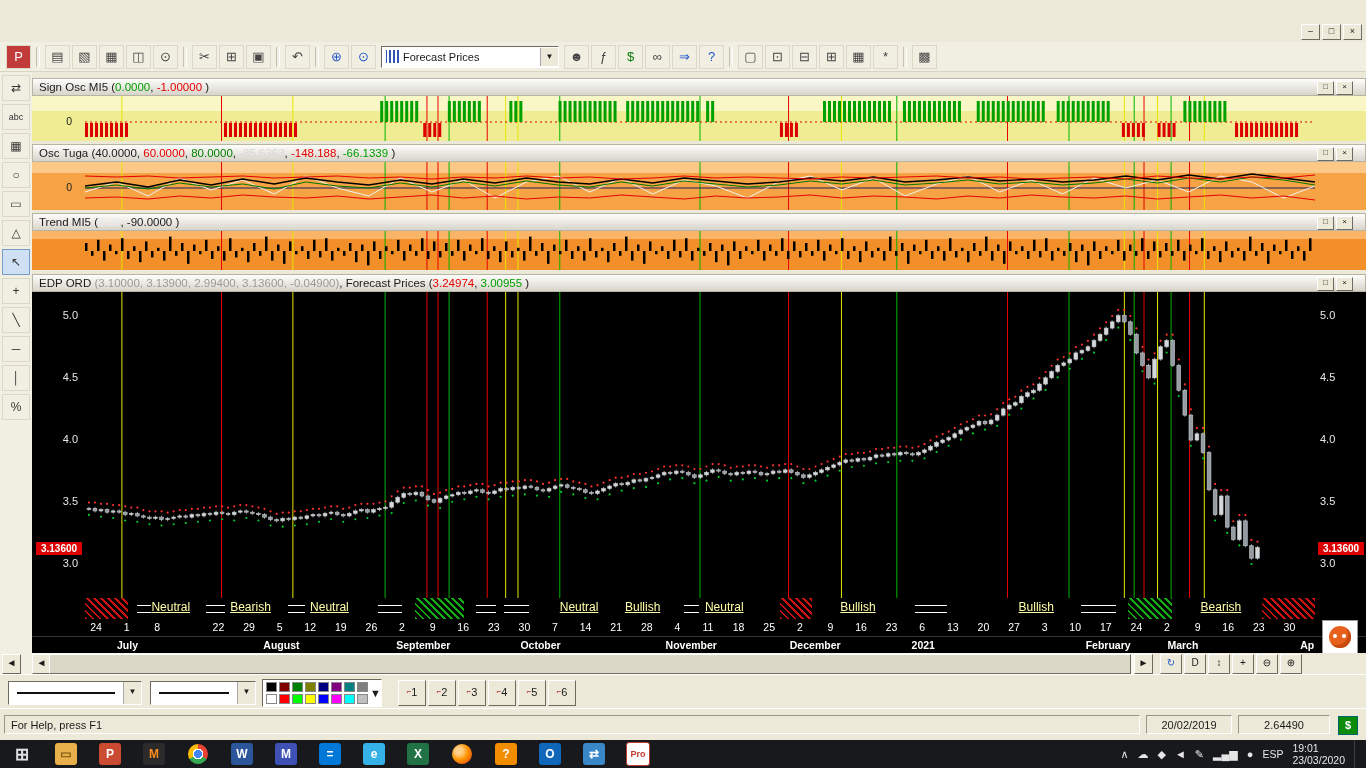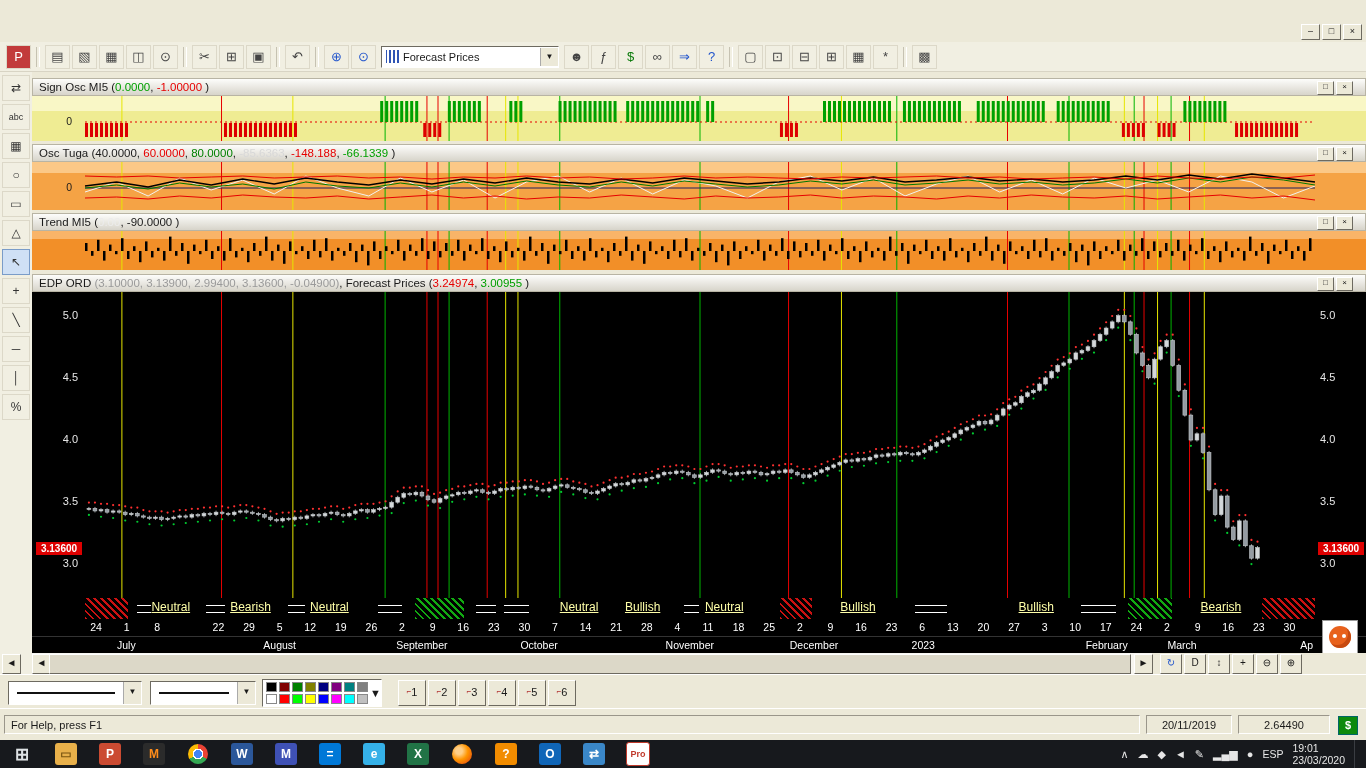--- a/index.html
+++ b/index.html
@@ -55,21 +55,21 @@
   .price-tag{position:absolute;width:46px;height:13px;background:#dd0000;color:#fff;font-size:10px;
              font-weight:bold;text-align:center;line-height:13px;}
   
   #ribbon{left:32px;top:598px;width:1334px;height:21px;background:#000;}
   .rib-label{position:absolute;top:2px;color:#ffffa8;font-size:12px;text-decoration:underline;}
   .rib-hatch{position:absolute;top:0;height:21px;}
   .hr-red{background:repeating-linear-gradient(45deg,#cc1111 0 2px,#000 2px 5px);}
   .hr-green{background:repeating-linear-gradient(45deg,#11aa11 0 2px,#000 2px 5px);}
   .rib-rule{position:absolute;top:7px;height:6px;border-top:1px solid #fff;border-bottom:1px solid #fff;}
   #drow{left:32px;top:619px;width:1334px;height:17px;background:#000;color:#fff;}
-  #mrow{left:32px;top:636px;width:1334px;height:17px;background:#000;color:#fff;border-top:1px solid #333;}
+  #mrow{left:32px;top:636px;width:1334px;height:17px;background:#000;color:#fff;border-top:1px solid #333;font-weight:bold;}
   .dtick{position:absolute;top:2px;transform:translateX(-50%);font-size:10.5px;}
   .mtick{position:absolute;top:2px;font-size:10.5px;}
   #status-circle{position:absolute;left:1322px;top:620px;width:34px;height:32px;background:#fff;
                  border:1px solid #999;display:flex;align-items:center;justify-content:center;}
   #status-circle .ball{width:22px;height:22px;border-radius:50%;background:#e8611c;
                  box-shadow:inset -3px -3px 0 #c74a10;position:relative;}
   #status-circle .ball:after{content:"";position:absolute;left:4px;top:8px;width:4px;height:4px;
                  border-radius:50%;background:#fff;box-shadow:9px 0 0 #fff;}
   
   #srow{left:32px;top:653px;width:1334px;height:21px;background:#ece9d8;}
@@ -1452,21 +1452,21 @@
       <span class="dtick" style="left: 1226.8px;">23</span>
       <span class="dtick" style="left: 1257.4px;">30</span>
     </div>
   <div id="mrow" class="abs">
       <span class="mtick" style="left: 84.98px;">July</span>
       <span class="mtick" style="left: 231.35px;">August</span>
       <span class="mtick" style="left: 364.19px;">September</span>
       <span class="mtick" style="left: 488.42px;">October</span>
       <span class="mtick" style="left: 633.56px;">November</span>
       <span class="mtick" style="left: 757.79px;">December</span>
-      <span class="mtick" style="left: 879.56px;">2023</span>
+      <span class="mtick" style="left: 879.56px;">2021</span>
       <span class="mtick" style="left: 1013.63px; padding-left: 40px;">February</span>
       <span class="mtick" style="left: 1135.4px;">March</span>
       <span class="mtick" style="left: 1268.24px;">Ap</span>
     </div>
   <div id="status-circle">
       <span class="ball"></span>
     </div>
 
   <div id="srow" class="abs">
     <div id="strack"></div>
@@ -1516,21 +1516,21 @@
   <div class="numbtn" style="left: 398px;"><i>⌐</i>1</div>
       <div class="numbtn" style="left: 428px;"><i>⌐</i>2</div>
       <div class="numbtn" style="left: 458px;"><i>⌐</i>3</div>
       <div class="numbtn" style="left: 488px;"><i>⌐</i>4</div>
       <div class="numbtn" style="left: 518px;"><i>⌐</i>5</div>
       <div class="numbtn" style="left: 548px;"><i>⌐</i>6</div>
     </div>
 
   <div id="statusbar" class="abs">
     <div class="spane" style="left:4px;width:1136px">For Help, press F1</div>
-    <div class="spane" style="left:1146px;width:86px;text-align:center">20/11/2019</div>
+    <div class="spane" style="left:1146px;width:86px;text-align:center">20/02/2019</div>
     <div class="spane" style="left:1238px;width:92px;text-align:center">2.64490</div>
     <div id="curr-chip">$</div>
   </div>
 
   <div id="taskbar" class="abs">
     <div id="tk-apps" style="display:flex">
         <div class="tk-slot">
           <span class="tk-ic" style="color: rgb(221, 225, 228); font-size: 17px;">⊞</span>
         </div>
         <div class="tk-slot">

